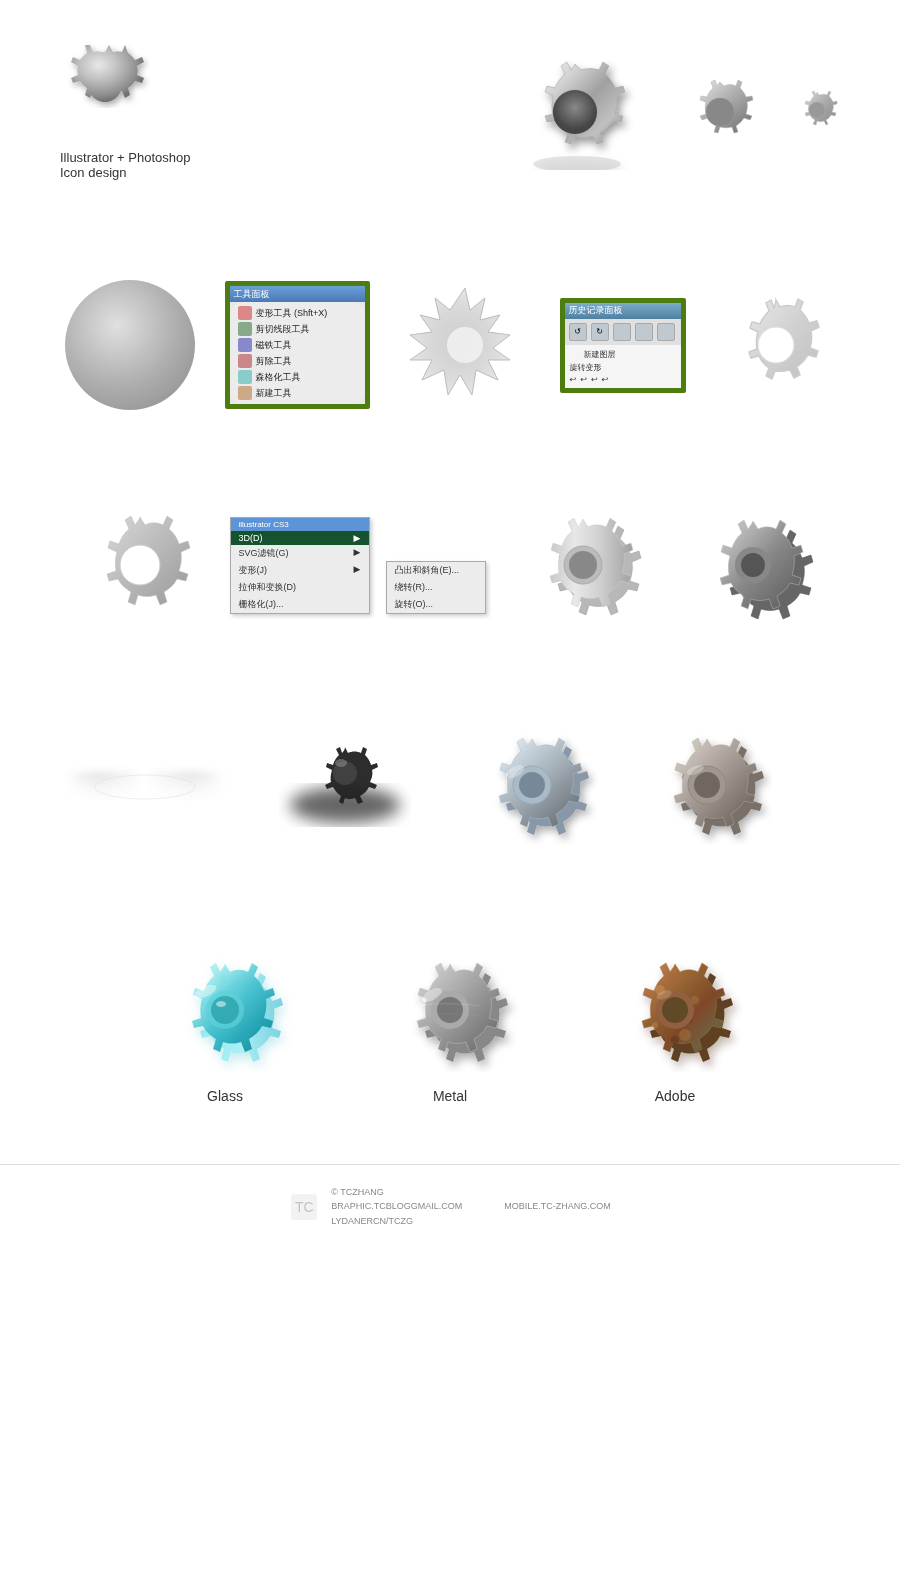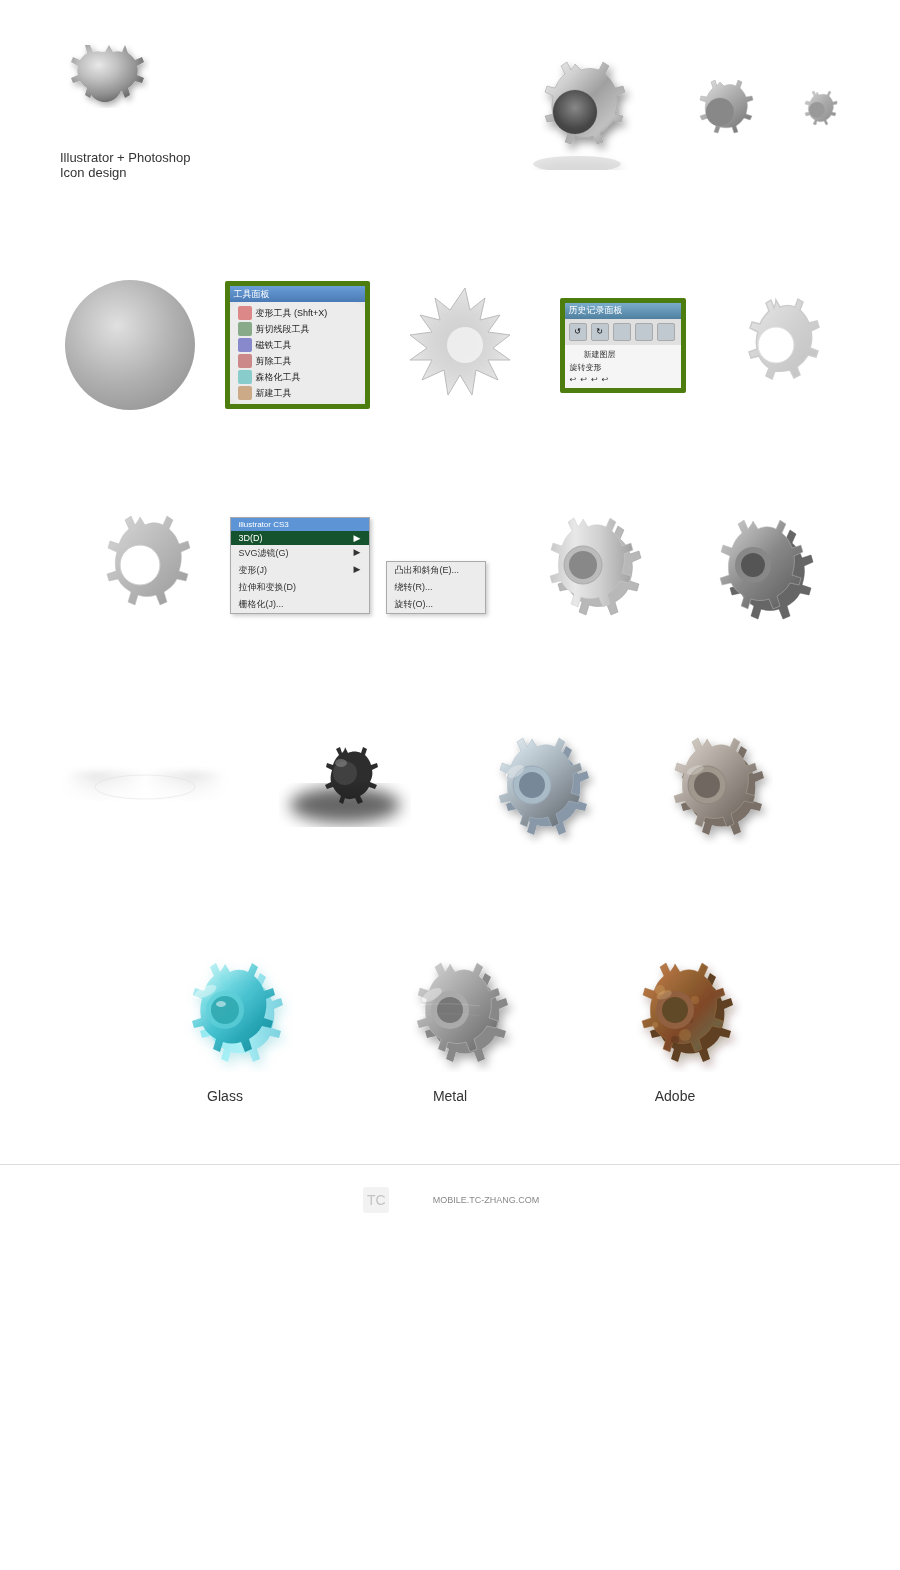--- a/index.html
+++ b/index.html
@@ -840,14 +840,19 @@
     </svg>
     <span class="gear-label">Adobe</span>
   </div>
 </div>
 
 <div class="footer">
   <svg class="footer-logo" viewBox="0 0 30 30">
     <rect x="2" y="2" width="26" height="26" rx="3" fill="#ccc" opacity="0.5"></rect>
     <text x="6" y="20" font-size="14" fill="#888" font-family="Arial">TC</text>
   </svg>
+  <div>
+    <div class="footer-text">© TCZHANG</div>
+    <div class="footer-text">BRAPHIC.TCBLOGGMAIL.COM</div>
+    <div class="footer-text">LYDANERCN/TCZG</div>
+  </div>
   <div class="footer-text" style="margin-left:30px;">MOBILE.TC-ZHANG.COM</div>
 </div>
 
 </body></html>

